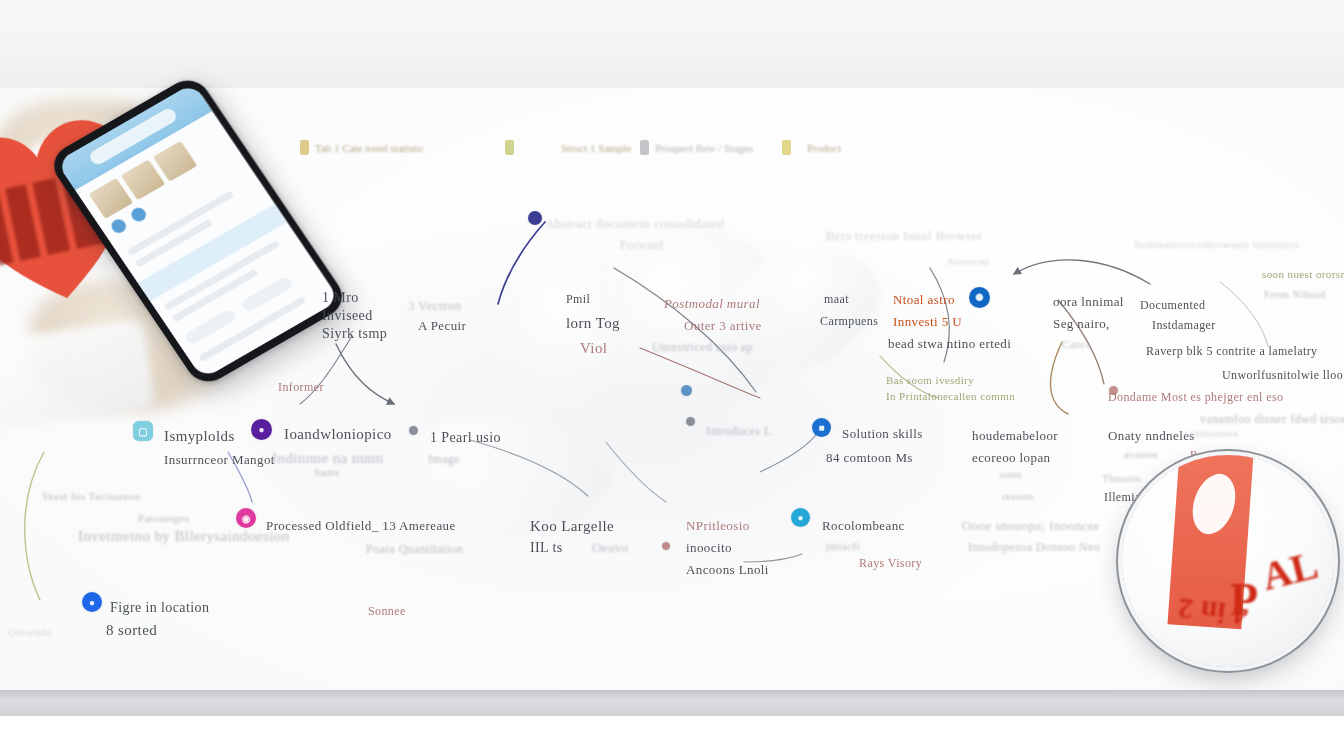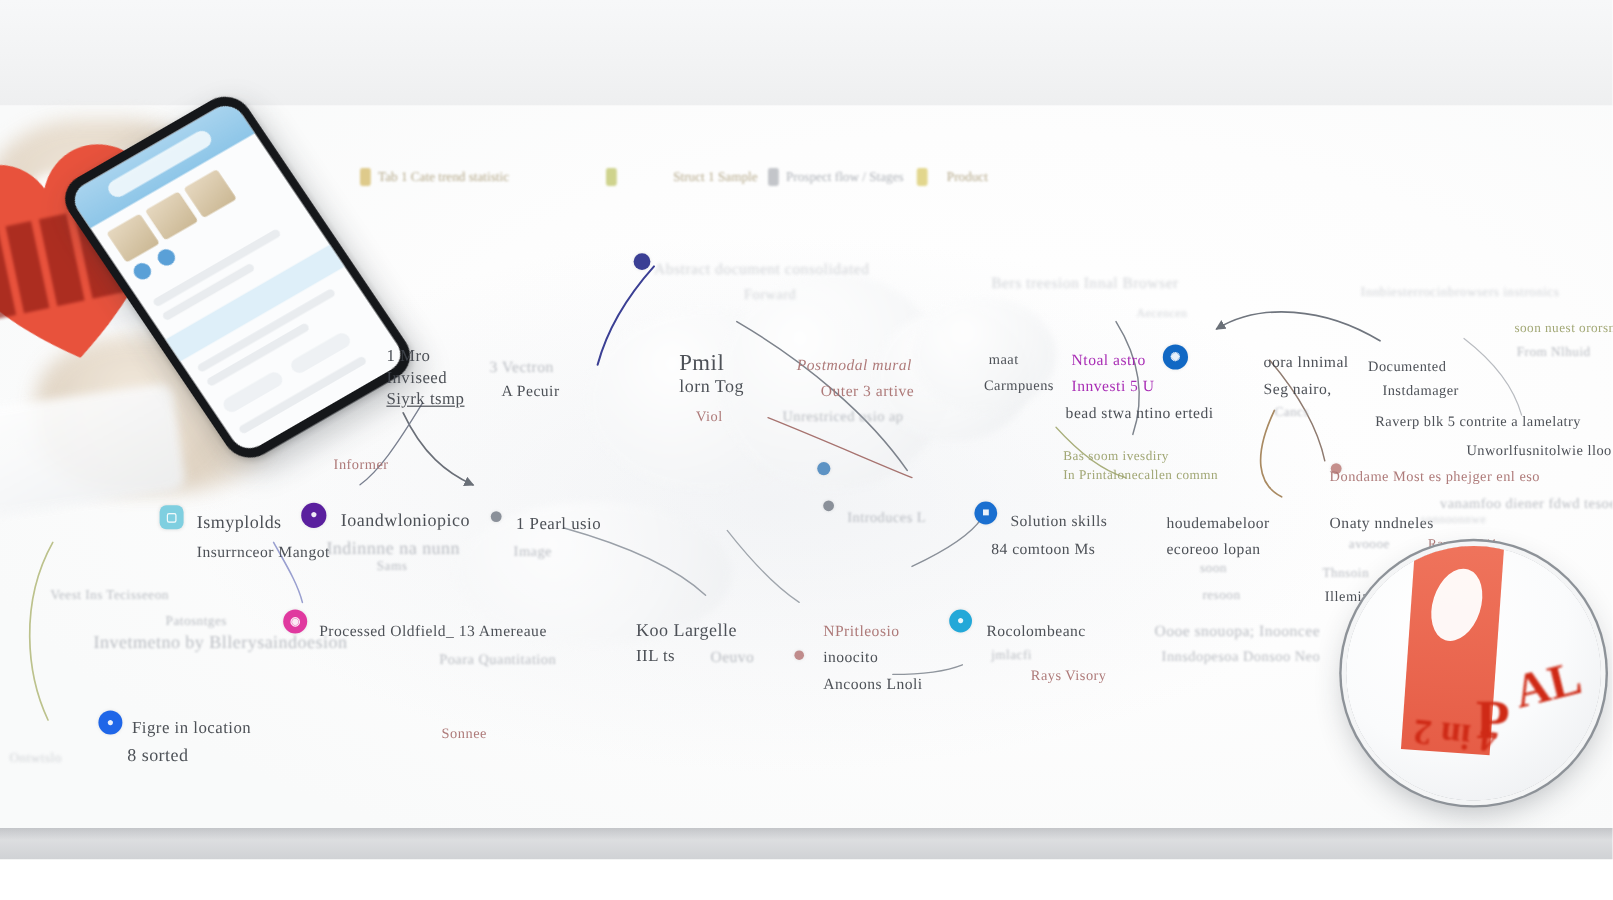--- a/index.html
+++ b/index.html
@@ -66,21 +66,21 @@
     position: absolute;
     white-space: nowrap;
     font-family: "Liberation Serif", serif;
     color: #5a5e66;
     filter: blur(0.55px);
     letter-spacing: .4px;
     opacity: .92;
   }
   .ptext.faint  { color:#a9adb4; filter: blur(0.9px); opacity:.8; }
   .ptext.fainter{ color:#c3c6cb; filter: blur(1.2px); opacity:.75; }
-  .ptext.warm   { color:#a21caf; }
+  .ptext.warm   { color:#c2410c; }
   .ptext.rose   { color:#a8706f; }
   .ptext.olive  { color:#9aa06a; }
   .ptext.dark   { color:#3f434a; }
 
   
   .node {
     position: absolute;
     border-radius: 50%;
     filter: blur(0.5px);
     box-shadow: 0 0 3px rgba(0,0,0,.10);
@@ -274,21 +274,21 @@
     <span class="legend-label">Tab 1 Cate trend statistic</span>
   </div>
   <div class="legend-item" style="left:505px; top:140px;gap:47px;">
     <span class="legend-chip" style="background:#c7cc7a;"></span>
     <span class="legend-label">Struct 1 Sample</span>
   </div>
   <div class="legend-item" style="left:640px; top:140px;">
     <span class="legend-chip" style="background:#b9bcc1;"></span>
     <span class="legend-label" style="color:#b0b4ba;">Prospect flow / Stages</span>
   </div>
-  <div class="legend-item" style="left:764px; top:140px;gap:16px;">
+  <div class="legend-item" style="left:782px; top:140px;gap:16px;">
     <span class="legend-chip" style="background:#ded07a;"></span>
     <span class="legend-label">Product</span>
   </div>
 
   <div class="node" style="left:528px; top:211px; width:14px; height:14px; background:#3b3f94;"></div>
 
   <div class="node" style="left:969px; top:287px; width:21px; height:21px; background:#1168c4;">
     <span class="glyph">✺</span>
   </div>
 
@@ -318,27 +318,27 @@
 
   <div class="node" style="left:686px; top:417px; width:9px; height:9px; background:#8a9099;"></div>
   <div class="node" style="left:409px; top:426px; width:9px; height:9px; background:#8a9099;"></div>
   <div class="node" style="left:681px; top:385px; width:11px; height:11px; background:#5d93c4;"></div>
   <div class="node" style="left:662px; top:542px; width:8px; height:8px; background:#c08c8c;"></div>
   <div class="node" style="left:1109px; top:386px; width:9px; height:9px; background:#c58f8c;"></div>
 
   <div id="text-layer">
       <div class="ptext dark" style="left: 322px; top: 290px; font-size: 14px;">1 Mro</div>
       <div class="ptext dark" style="left: 322px; top: 308px; font-size: 14px;">Inviseed</div>
-      <div class="ptext dark" style="left: 322px; top: 326px; font-size: 14px; text-decoration: underline;">Siyrk tsmp</div>
+      <div class="ptext dark" style="left: 322px; top: 326px; font-size: 14px;">Siyrk tsmp</div>
       <div class="ptext faint" style="left: 408px; top: 298px; font-size: 13px;">3 Vectron</div>
       <div class="ptext dark" style="left: 418px; top: 318px; font-size: 13px;">A Pecuir</div>
       <div class="ptext rose" style="left: 278px; top: 380px; font-size: 12px;">Informer</div>
-      <div class="ptext dark" style="left: 566px; top: 292px; font-size: 19px;">Pmil</div>
+      <div class="ptext dark" style="left: 566px; top: 292px; font-size: 12px;">Pmil</div>
       <div class="ptext dark" style="left: 566px; top: 315px; font-size: 15px;">lorn Tog</div>
-      <div class="ptext rose" style="left: 580px; top: 340px; font-size: 12px;">Viol</div>
+      <div class="ptext rose" style="left: 580px; top: 340px; font-size: 15px;">Viol</div>
       <div class="ptext fainter" style="left: 545px; top: 216px; font-size: 13px;">Abstract document consolidated</div>
       <div class="ptext fainter" style="left: 620px; top: 238px; font-size: 12px;">Forward</div>
       <div class="ptext rose" style="left: 664px; top: 296px; font-size: 13px; font-style: italic;">Postmodal mural</div>
       <div class="ptext rose" style="left: 684px; top: 318px; font-size: 13px;">Outer 3 artive</div>
       <div class="ptext faint" style="left: 652px; top: 340px; font-size: 12px;">Unrestriced usio ap</div>
       <div class="ptext dark" style="left: 824px; top: 292px; font-size: 12px;">maat</div>
       <div class="ptext dark" style="left: 820px; top: 314px; font-size: 12px;">Carmpuens</div>
       <div class="ptext warm" style="left: 893px; top: 292px; font-size: 13px;">Ntoal astro</div>
       <div class="ptext warm" style="left: 893px; top: 314px; font-size: 13px;">Innvesti 5 U</div>
       <div class="ptext dark" style="left: 888px; top: 336px; font-size: 13px;">bead stwa ntino ertedi</div>

